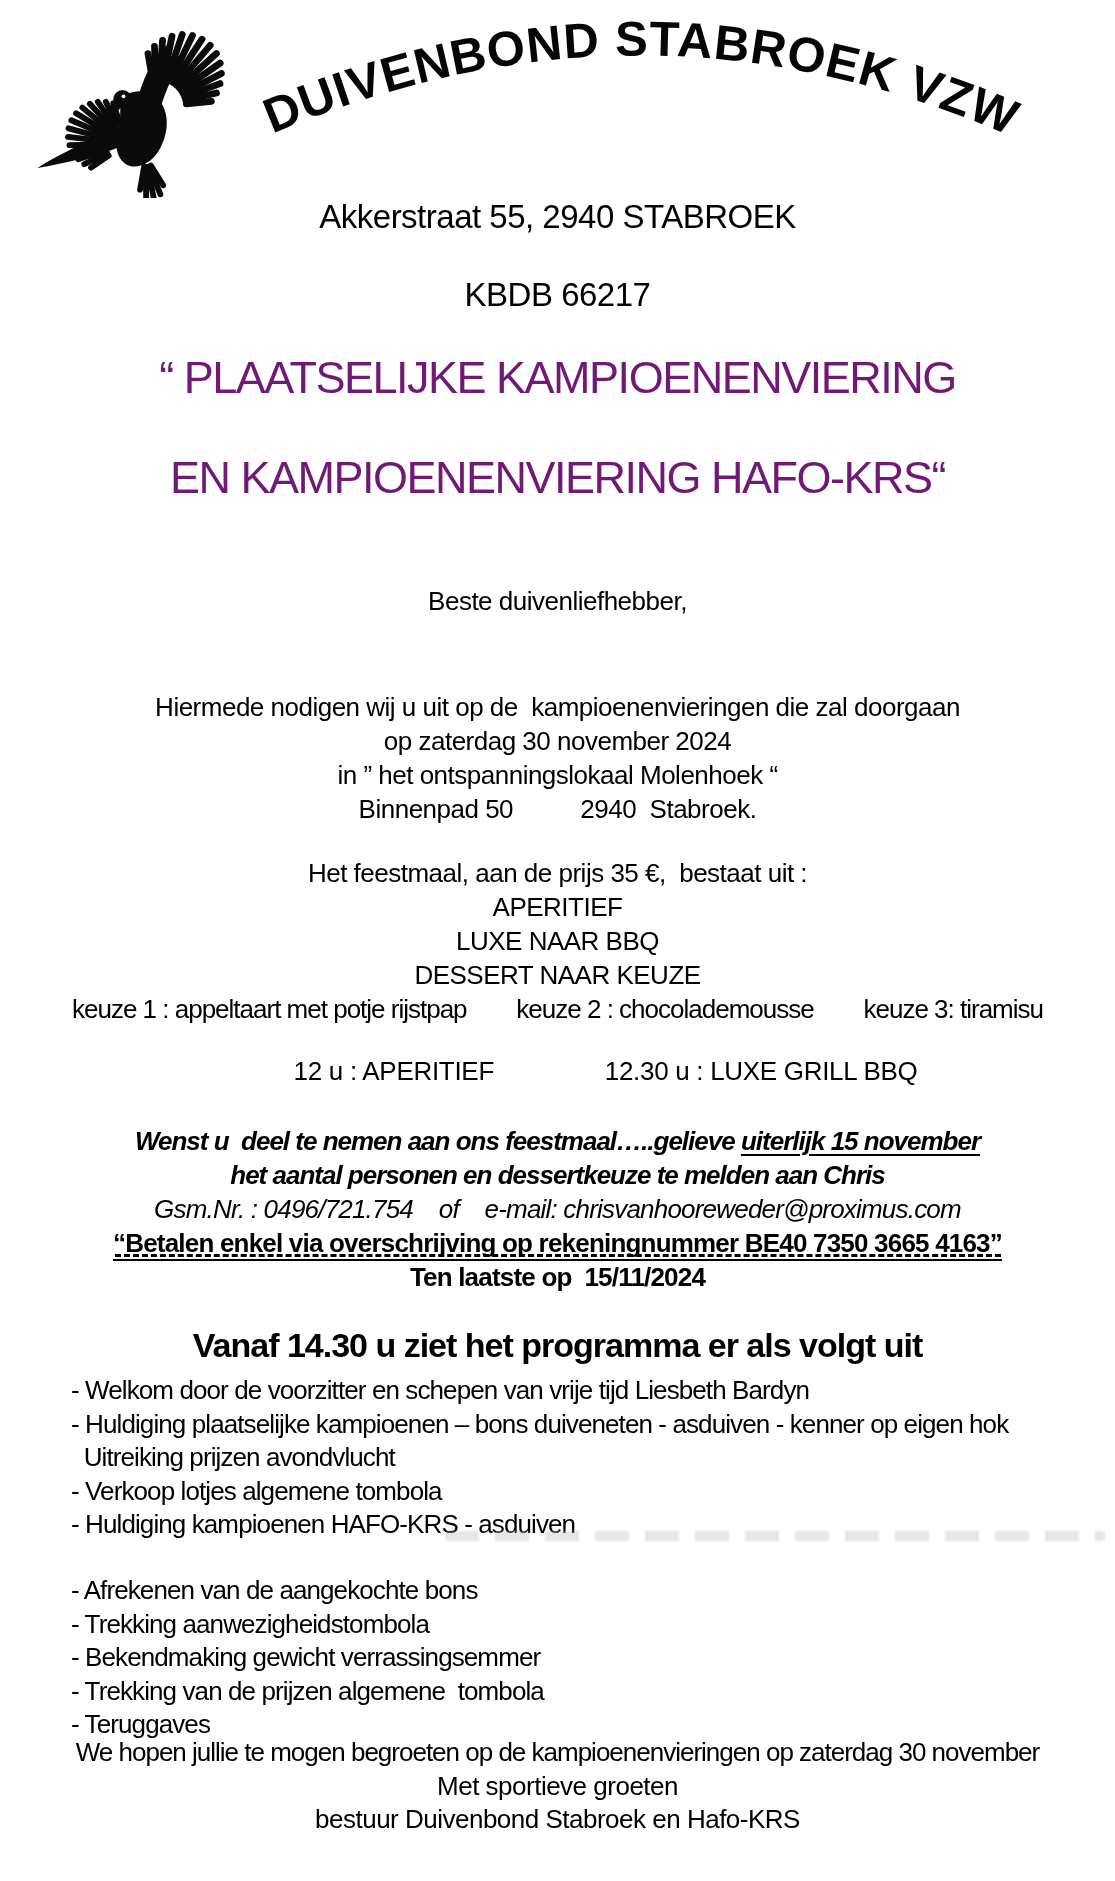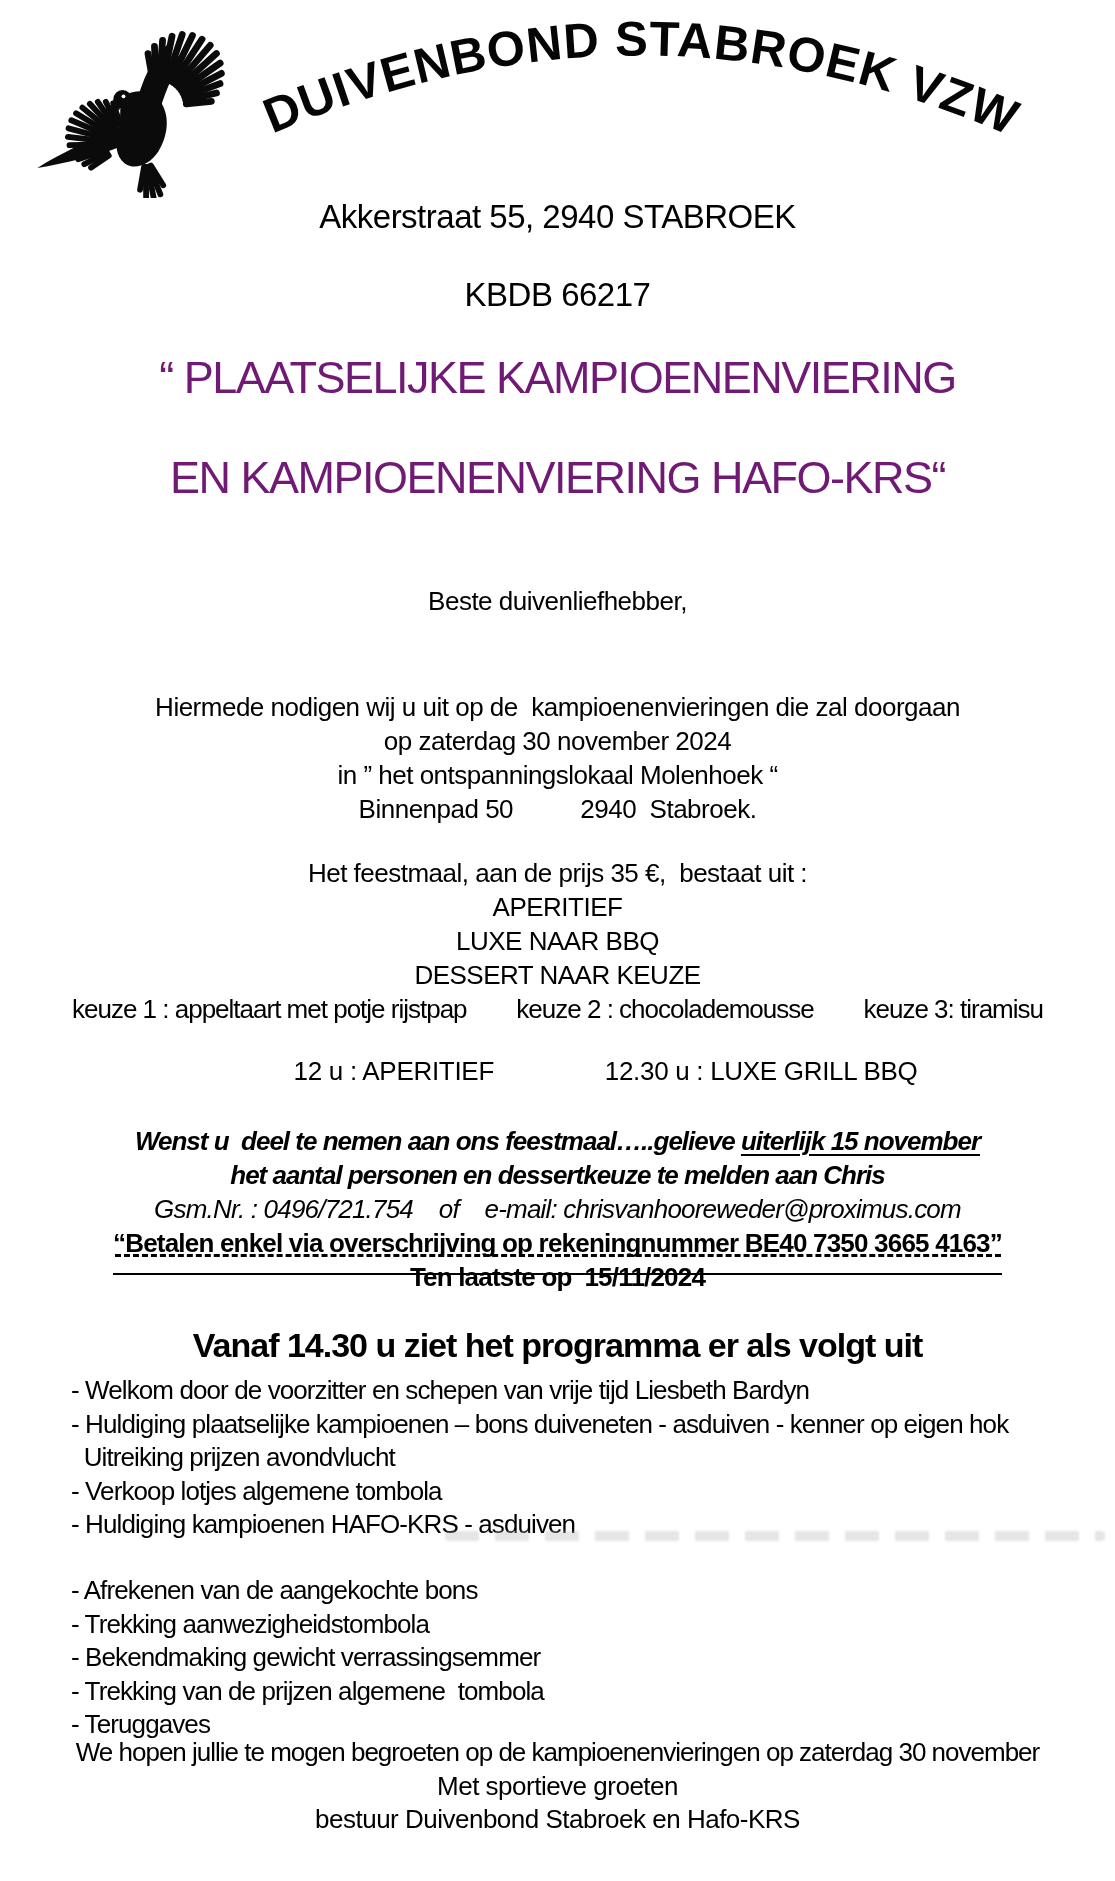--- a/index.html
+++ b/index.html
@@ -25,21 +25,21 @@
   .salutation{top:586px;}
   .invitation{top:690px;line-height:34px;}
   .menu{top:856px;line-height:34px;}
   .menu .choices{letter-spacing:-1px;}
   .schedule{top:1056px;font-weight:400;letter-spacing:-0.3px;padding-left:48px;}
   .rsvp{top:1124px;line-height:34px;font-size:26px;}
   .rsvp .bi{font-weight:700;font-style:italic;letter-spacing:-1px;}
   .rsvp .it{font-style:italic;letter-spacing:-0.8px;}
   .rsvp .bold{font-weight:700;letter-spacing:-0.8px;}
   .u{text-decoration:underline;text-decoration-thickness:2px;text-underline-offset:4px;}
-  .pay{border-bottom:2.5px solid #000;padding-bottom:15px;}
+  .pay{border-bottom:2.5px solid #000;padding-bottom:1px;}
   .dashed-rule{
     position:absolute;top:1254px;left:50%;transform:translateX(-50%);
     width:886px;height:0;border-top:3px dashed #000;
   }
   .program-heading{top:1326px;font-size:34px;font-weight:600;letter-spacing:-1px;}
   .list{position:absolute;left:71px;width:1010px;font-size:26px;line-height:33.5px;letter-spacing:-0.9px;text-align:left;}
   .list1{top:1374px;}
   .list2{top:1574px;}
   .ghost-line{
     position:absolute;top:1531px;left:445px;width:660px;height:10px;

